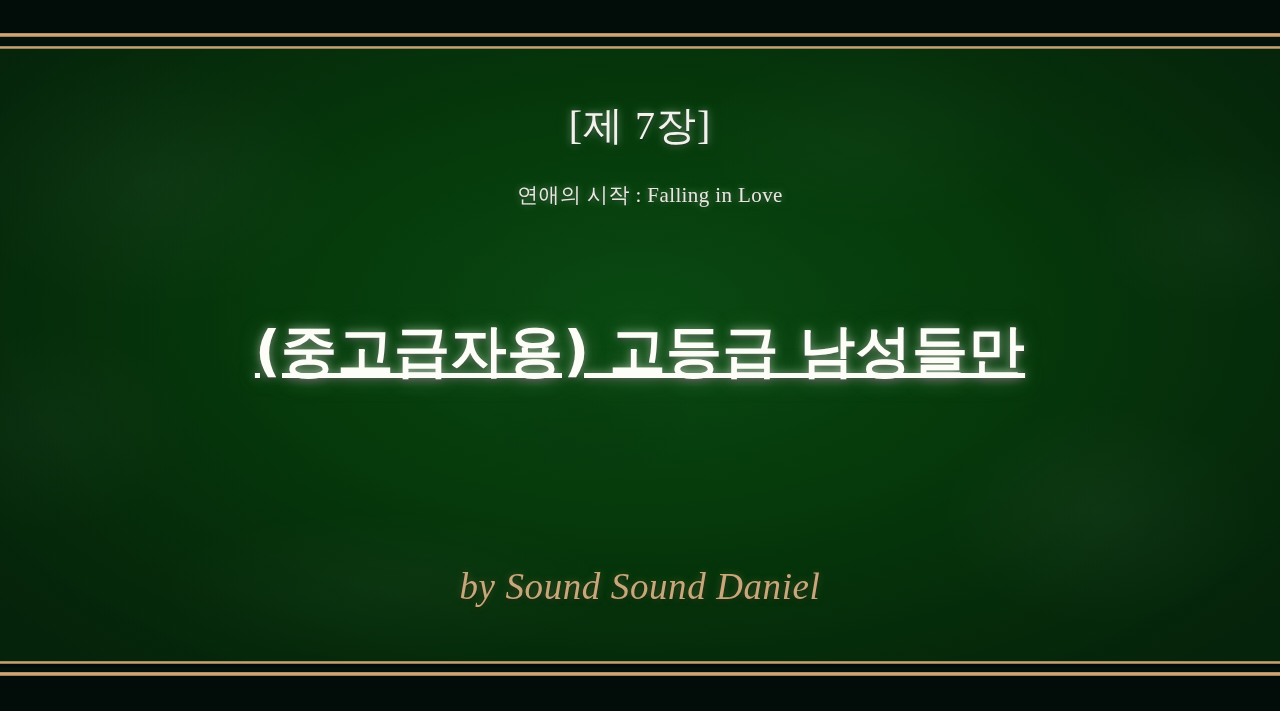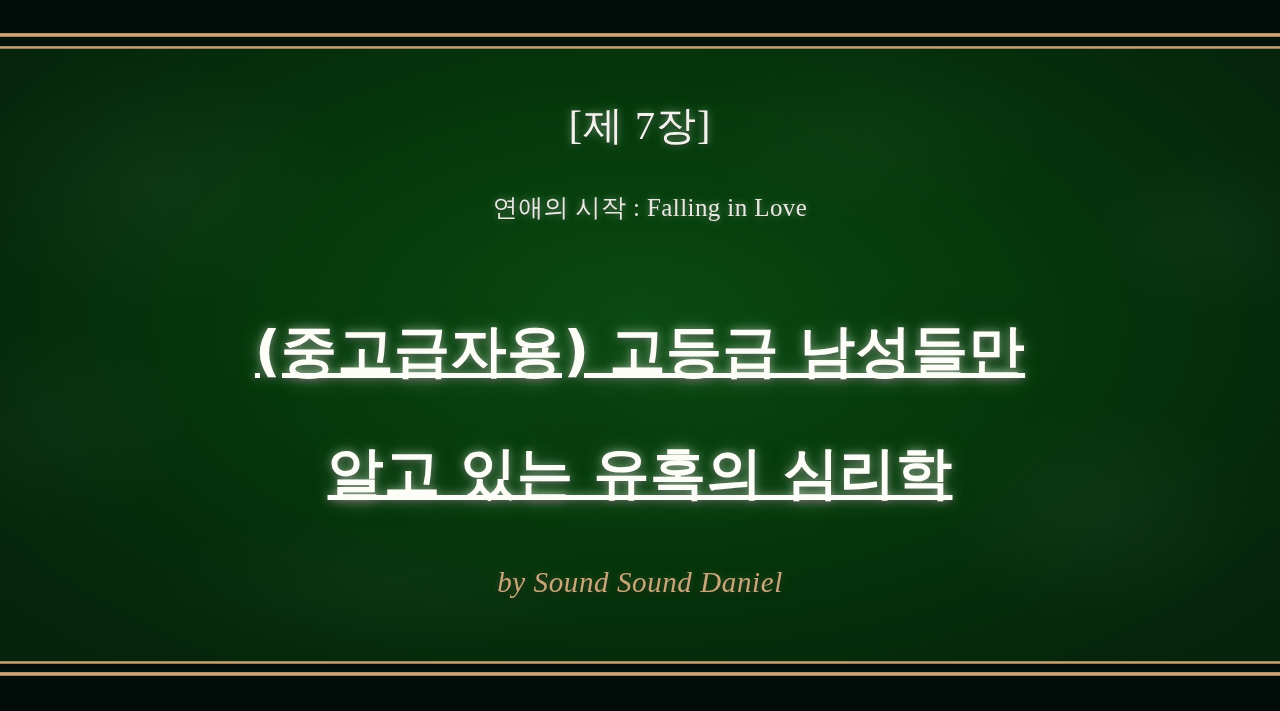--- a/index.html
+++ b/index.html
@@ -126,24 +126,24 @@
     line-height: 1;
     color: #f2f3ec;
     letter-spacing: 1px;
     text-shadow: 0 0 7px rgba(230,245,225,0.42),
                  0 0 16px rgba(200,230,195,0.22),
                  0 2px 3px rgba(0,0,0,0.55);
   }
 
   .subtitle {
     position: absolute;
-    top: 146px;
-    left: 0;
-    right: 0;
-    font-size: 25px;
+    top: 136px;
+    left: 0;
+    right: 0;
+    font-size: 21px;
     line-height: 1;
     color: #e6e9df;
     letter-spacing: 0.4px;
     text-shadow: 0 0 6px rgba(225,240,220,0.38),
                  0 0 14px rgba(190,225,185,0.18),
                  0 1px 3px rgba(0,0,0,0.5);
     padding-left: 20px;
   }
 
   .main-title {
@@ -162,21 +162,21 @@
                  0 3px 5px rgba(0,0,0,0.55);
   }
   .main-title .line { display: block; text-decoration: underline; }
 
   .byline {
     position: absolute;
     top: 519px;
     left: 0;
     right: 0;
     font-style: italic;
-    font-size: 29px;
+    font-size: 37px;
     line-height: 1;
     color: #c7a87a;
     letter-spacing: 0.6px;
     text-shadow: 0 0 7px rgba(200,165,110,0.35),
                  0 2px 4px rgba(0,0,0,0.55);
   }
 </style>
 </head>
 <body>
 
@@ -195,19 +195,18 @@
   <div class="frame-dark bottom"></div>
 
   <div class="content">
 
     <div class="chapter-tag">[제 7장]</div>
 
     <div class="subtitle">연애의 시작 : Falling in Love</div>
 
     <div class="main-title">
       <span class="line">(중고급자용) 고등급 남성들만</span>
-      <span class="line">알고 있는 유혹의 심리학</span>
     </div>
 
     <div class="byline">by Sound Sound Daniel</div>
 
   </div>
 </div>
 
 </body></html>

